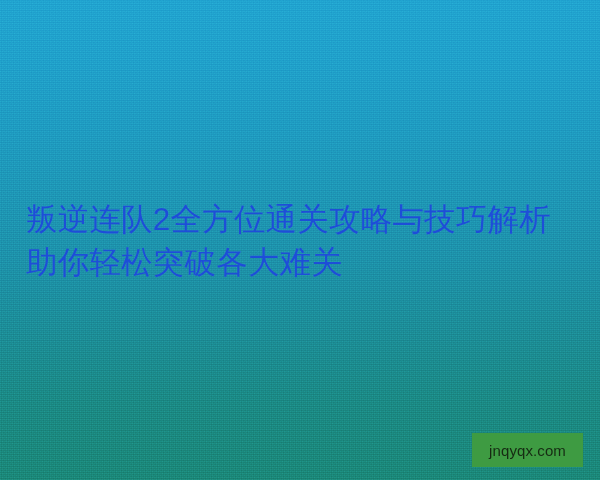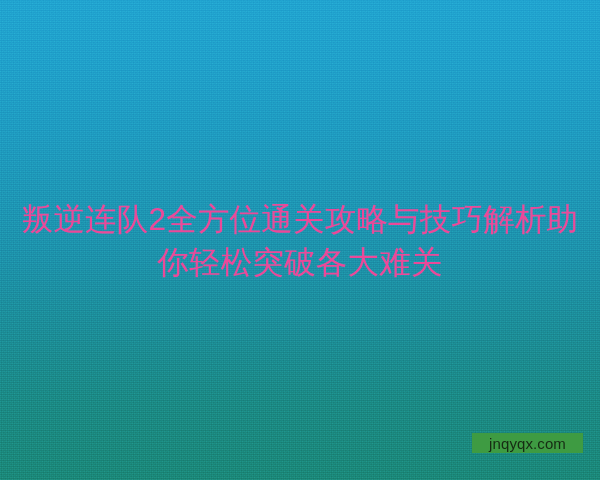--- a/index.html
+++ b/index.html
@@ -90,40 +90,40 @@
     background-size: 3px 3px, 3px 3px;
     pointer-events: none;
   }
 
   
   .headline {
     position: absolute;
     left: 0;
     right: 0;
     top: 198px;
-    padding: 0 11px;
+    padding: 0 26px;
     box-sizing: border-box;
-    text-align: center;
-    color: #ec4899;
+    text-align: left;
+    color: #1d4ed8;
     font-size: 31.5px;
     line-height: 43px;
     letter-spacing: 0.2px;
     font-weight: 400;
     white-space: normal;
     word-break: break-word;
     text-shadow: 0 0 1px rgba(255,255,255,0.12);
   }
 
   
   .watermark-badge {
     position: absolute;
     left: 472px;
     top: 433px;
     width: 111px;
-    height: 20px;
+    height: 34px;
     background: #3e9b42;
     display: flex;
     align-items: center;
     justify-content: center;
     box-sizing: border-box;
   }
 
   .watermark-text {
     color: #13220f;
     font-size: 15px;

